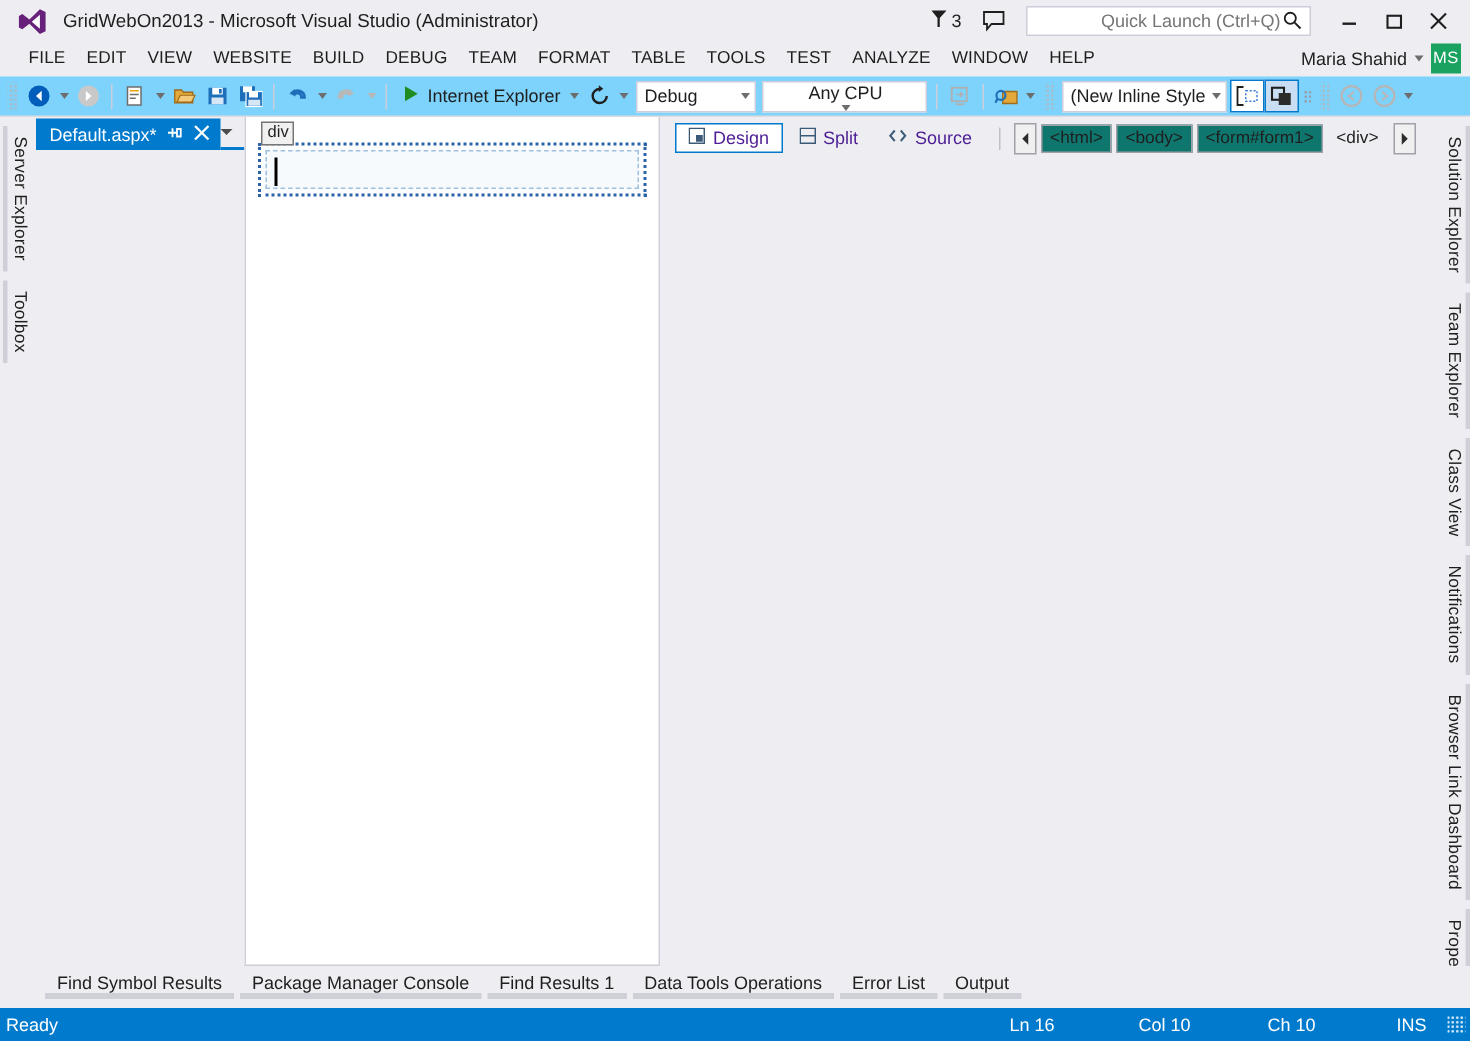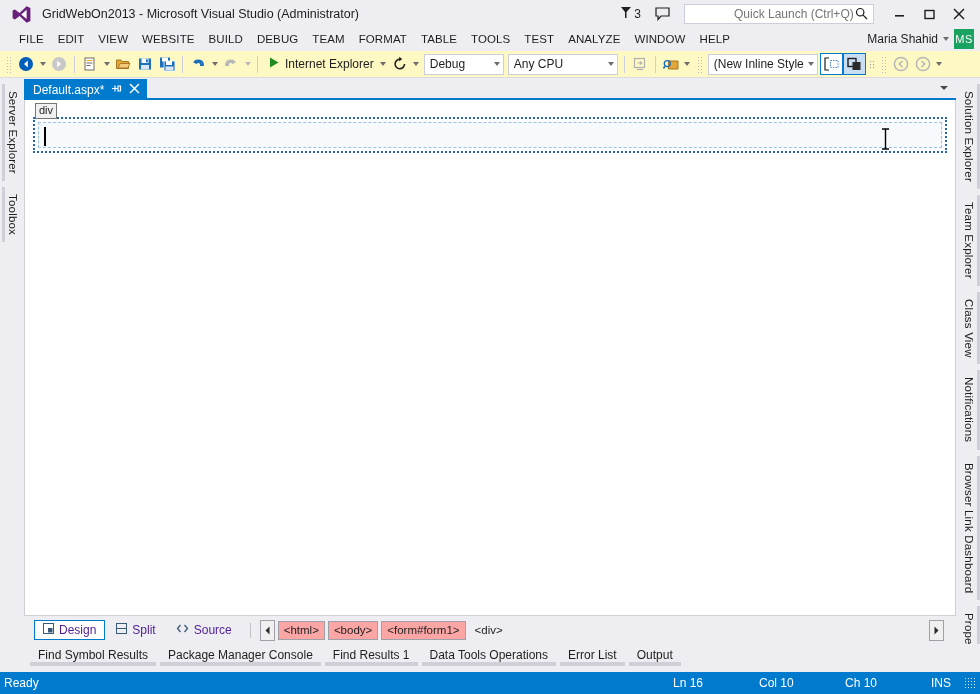--- a/index.html
+++ b/index.html
@@ -126,21 +126,21 @@
   .caret-dn {
     width: 0; height: 0;
     border-left: 3.5px solid transparent;
     border-right: 3.5px solid transparent;
     border-top: 4px solid #6d6d6d;
   }
 
   
   .toolbar {
     height: 26px;
-    background: #fef9c3;
+    background: #7dd3fc;
     display: flex;
     align-items: center;
     flex: 0 0 auto;
     border-bottom: 1px solid #dcdce0;
     padding-left: 2px;
   }
   .grip {
     width: 7px; height: 18px;
     margin: 0 3px;
     background-image: radial-gradient(#b4b4bc 0.8px, transparent 0.9px);
@@ -176,21 +176,21 @@
     display: flex;
     align-items: center;
     justify-content: space-between;
     font-size: 12px;
     color: #1e1e1e;
     padding: 0 3px 0 5px;
     cursor: default;
     margin: 0 2px;
   }
   .combo-debug { width: 70px; }
-  .combo-cpu { width: 100px; }
+  .combo-cpu { width: 100px; flex-direction: column; }
   .combo-style { width: 100px; overflow: hidden; }
   .combo-style .cv { white-space: nowrap; overflow: hidden; }
   .tb-toggle {
     width: 23px; height: 22px;
     display: flex; align-items: center; justify-content: center;
     border: 1px solid #007acc;
     background: #ffffff;
     cursor: default;
     box-sizing: border-box;
   }
@@ -242,21 +242,21 @@
   .vstrip.right .vtab {
     border-left: 0;
     border-right: 3px solid #cfcfd8;
     padding: 7px 2px 7px 3px;
   }
 
   
   .editor-col {
     flex: 1 1 auto;
     display: flex;
-    flex-direction: column;
+    flex-direction: row;
     min-width: 0;
     min-height: 0;
   }
   .tabstrip {
     height: 22px;
     background: #eeeef2;
     display: flex;
     align-items: flex-end;
     flex: 0 0 auto;
     position: relative;
@@ -384,21 +384,21 @@
   .tagnav-arrow {
     width: 13px; height: 19px;
     border: 1px solid #a0a0a8;
     background: #f0f0f0;
     display: flex; align-items: center; justify-content: center;
     cursor: default;
   }
   .tagchip {
     height: 19px;
     border: 1px solid #a0a0a8;
-    background: #fca5a5;
+    background: #0f766e;
     display: flex; align-items: center;
     padding: 0 5px;
     font-size: 11.5px;
     color: #1e1e1e;
     cursor: default;
     box-sizing: border-box;
   }
   .tagchip.plain {
     border-color: transparent;
     background: transparent;

